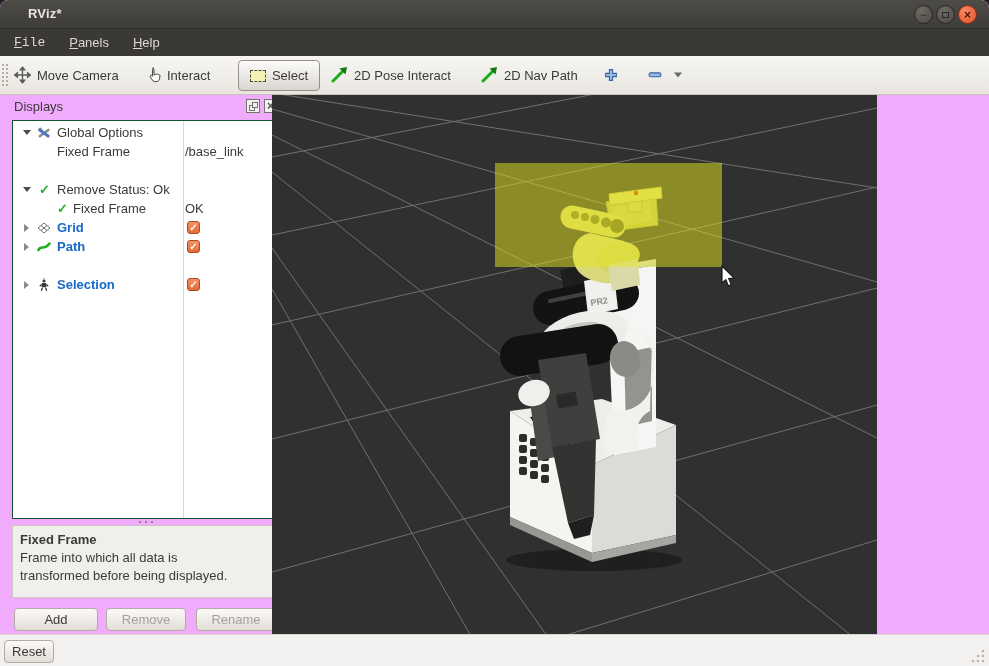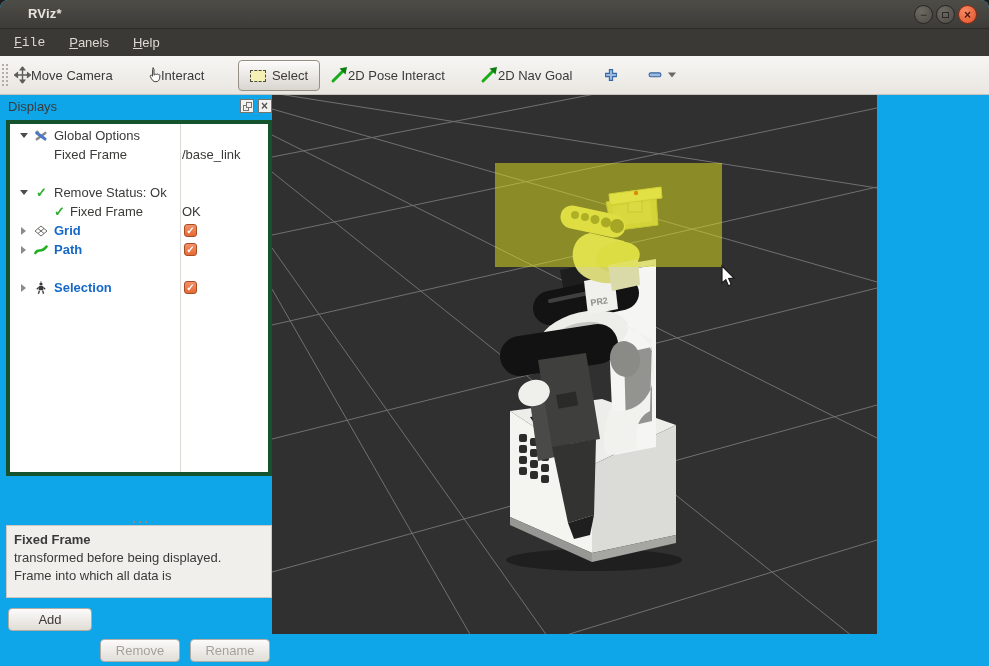--- a/index.html
+++ b/index.html
@@ -1,62 +1,62 @@
 <!DOCTYPE html>
 <html><head>
 <meta charset="utf-8">
 <style>
   html,body{margin:0;padding:0;background:#1d1c1a;}
   *{box-sizing:border-box;}
-  .window{position:relative;width:989px;height:666px;font-family:"Liberation Sans",sans-serif;font-size:13px;color:#3a3a38;background:#0ea5e9;border-radius:8px 8px 0 0;overflow:hidden;padding-left:11px;}
+  .window{position:relative;width:989px;height:666px;font-family:"Liberation Sans",sans-serif;font-size:13px;color:#3a3a38;background:#f0abfc;border-radius:8px 8px 0 0;overflow:hidden;padding-left:11px;}
   
   .titlebar{position:absolute;left:0;top:0;width:989px;height:29px;background:linear-gradient(#4e4c47,#3e3c38);border-bottom:1px solid #2e2c29;border-radius:8px 8px 0 0;}
   .title-text{position:absolute;left:28px;top:6px;font-weight:bold;color:#e8e4de;letter-spacing:.2px;}
   .winctl{position:absolute;right:12px;top:5px;display:flex;gap:3px;}
   .wbtn{width:19px;height:19px;border-radius:50%;background:radial-gradient(circle at 35% 30%,#6d6a63,#4c4a44);border:1px solid #292724;color:#2b2926;display:flex;align-items:center;justify-content:center;font-size:12px;line-height:1;cursor:default;}
   .wbtn .sq{width:7px;height:6px;border:1.5px solid #2b2926;display:block;}
   .wbtn.close{background:radial-gradient(circle at 35% 30%,#f68a64,#e0522a);border-color:#8f2c10;color:#55130a;font-weight:bold;}
   
   .menubar{position:absolute;left:0;top:29px;width:989px;height:27px;background:#3a3935;display:flex;align-items:center;padding-left:14px;gap:0;}
   .menu-item{color:#ddd9d2;padding:0 12px;height:27px;display:flex;align-items:center;}
   .menu-item:first-child{padding-left:0;font-family:Liberation Mono, monospace;}
   .menu-item u{text-decoration:underline;}
   
   .toolbar{position:absolute;left:0;top:56px;width:989px;height:39px;background:linear-gradient(#f7f6f4,#e9e6e1);border-bottom:1px solid #c7c3bc;}
-  .tb-abs{position:absolute;top:50%;transform:translateY(-50%);display:flex;align-items:center;white-space:nowrap;}
+  .tb-abs{position:absolute;top:50%;transform:translateY(-50%);display:flex;align-items:center;gap:6px;white-space:nowrap;}
   .tb-handle{position:absolute;left:2px;top:8px;width:6px;height:22px;border-left:2px dotted #b2aea6;border-right:2px dotted #b2aea6;}
   .select-btn{position:absolute;left:238px;top:4px;width:82px;height:31px;border:1px solid #968f85;border-radius:4px;background:linear-gradient(#fdfcfb,#d9d5cf);box-shadow:inset 0 1px 0 #fff;display:flex;align-items:center;justify-content:center;gap:6px;}
   .select-icon{width:16px;height:12px;border:1px dashed #4a4a46;background:#f5f0b4;}
   .caret-down{width:0;height:0;border-left:4px solid transparent;border-right:4px solid transparent;border-top:5px solid #6b6964;margin-left:6px;}
   
   .panel-header{position:absolute;height:24px;line-height:24px;color:#3a3a38;}
   .ph-icons{position:absolute;top:4px;display:flex;gap:4px;}
   .mini-icon{position:relative;width:14px;height:14px;border:1px solid #76746e;background:#f2f1ef;}
   .mini-icon.float::before{content:"";position:absolute;left:2px;top:5px;width:4px;height:4px;border:1px solid #76746e;}
   .mini-icon.float::after{content:"";position:absolute;left:5px;top:2px;width:4px;height:4px;border:1px solid #76746e;background:#f2f1ef;}
   .mini-icon.close::before{content:"×";position:absolute;left:2px;top:-1px;font-size:12px;font-weight:bold;color:#55534e;}
   
-  .displays{position:absolute;left:4px;top:95px;width:270px;height:539px;text-decoration:underline;}
-  .d-tree{position:absolute;left:2px;top:25px;width:266px;height:356px;background:#fff;border:4px solid #14532d;overflow:hidden;}
+  .displays{position:absolute;left:10px;top:95px;width:270px;height:539px;text-decoration:underline;}
+  .d-tree{position:absolute;left:2px;top:25px;width:266px;height:399px;background:#fff;border:1px solid #14532d;overflow:hidden;}
   .d-colsep{position:absolute;left:170px;top:0;width:1px;height:100%;background:#dcd9d4;}
   .trow{position:absolute;left:0;width:100%;height:19px;}
   .trow span.pos{position:absolute;top:0;height:19px;display:flex;align-items:center;}
   .exp-open{width:0;height:0;border-left:4px solid transparent;border-right:4px solid transparent;border-top:5px solid #4c4c48;}
   .exp-closed{width:0;height:0;border-top:4px solid transparent;border-bottom:4px solid transparent;border-left:5px solid #8d8b85;}
   .blue{color:#1668c8;font-weight:bold;}
   .green-check{color:#2fae2f;font-weight:bold;font-size:13px;}
   .swatch{width:13px;height:13px;background:#303030;border:1px solid #555;display:inline-block;}
   .cb{width:13px;height:13px;border-radius:3px;display:flex;align-items:center;justify-content:center;font-size:10px;font-weight:bold;}
   .cb.on{background:linear-gradient(#f2926b,#e56a35);border:1px solid #a84c22;color:#fff;}
   .cb.off{background:#fff;border:1px solid #aeaaa2;}
   .d-split{position:absolute;left:2px;top:424px;width:266px;height:6px;}
   .grip-dots{position:absolute;left:125px;top:2px;width:20px;height:2px;background:radial-gradient(circle,#8f8b84 1px,transparent 1.2px);background-size:6px 2px;background-repeat:repeat-x;}
   .d-help{position:absolute;left:2px;top:430px;width:266px;height:73px;background:#f1efec;border:1px solid #ccc8c1;padding:5px 7px;line-height:18px;color:#3a3a38;}
   .btn{position:absolute;height:23px;border:1px solid #b2aca3;border-radius:4px;background:linear-gradient(#fcfbfa,#e1ddd7);display:flex;align-items:center;justify-content:center;color:#3a3a38;}
-  .btn.disabled{color:#a5a19a;margin-top:31px;}
+  .btn.disabled{color:#a5a19a;}
   
   .viewport{position:absolute;left:272px;top:95px;width:605px;height:539px;background:#303030;}
   
   .selection{position:absolute;left:880px;top:95px;width:109px;height:539px;}
   .s-list{position:absolute;left:2px;top:25px;width:105px;height:494px;background:#fff;border:1px solid #96928a;}
   .s-colsep{position:absolute;left:68px;top:0;width:1px;height:100%;background:#dcd9d4;}
   .s-scroll{position:absolute;left:3px;top:524px;width:102px;height:16px;border:1px solid #bdb8b0;border-radius:8px;background:#f6f5f2;display:flex;align-items:center;}
   .s-arrow{width:0;height:0;border-top:4px solid transparent;border-bottom:4px solid transparent;}
   .s-arrow.left{border-right:5px solid #55534e;margin-left:5px;}
   .s-arrow.right{border-left:5px solid #55534e;margin-left:auto;margin-right:5px;}
@@ -129,21 +129,21 @@
           <polygon points="9.5,2.5 17,1 15.5,8.5" fill="#0d7d0d"></polygon>
         </svg>
       <span>2D Pose Interact</span>
     </div>
 
     <div class="tb-abs" style="left:480px">
       <svg width="18" height="18" viewBox="0 0 18 18">
           <line x1="3" y1="15" x2="12.5" y2="5.5" stroke="#19ac19" stroke-width="3" stroke-linecap="round"></line>
           <polygon points="9.5,2.5 17,1 15.5,8.5" fill="#0d7d0d"></polygon>
         </svg>
-      <span>2D Nav Goal</span>
+      <span>2D Nav Path</span>
     </div>
 
     <div class="tb-abs" style="left:604px">
       <svg width="14" height="14" viewBox="0 0 13 13">
           <path d="M5,1.5 h3 v3.5 h3.5 v3 h-3.5 v3.5 h-3 v-3.5 h-3.5 v-3 h3.5 z" fill="#9db9dd" stroke="#3465a4" stroke-width="1"></path>
         </svg>
     </div>
 
     <div class="tb-abs" style="left:648px">
       <svg width="14" height="7" viewBox="0 0 13 6">
@@ -257,22 +257,22 @@
           </span>
       </div>
     </div>
 
     <div class="d-split">
         <span class="grip-dots"></span>
       </div>
 
     <div class="d-help">
       <div style="font-weight:bold">Fixed Frame</div>
+      <div>Frame into which all data is</div>
       <div>transformed before being displayed.</div>
-      <div>Frame into which all data is</div>
     </div>
 
     <div class="btn" style="left:4px;top:513px;width:84px;">
         <span>Add</span>
       </div>
     <div class="btn disabled" style="left:96px;top:513px;width:80px;">
         <span>Remove</span>
       </div>
     <div class="btn disabled" style="left:186px;top:513px;width:80px;">
         <span>Rename</span>
@@ -366,14 +366,29 @@
         </g>
       </g>
 
       <rect x="223" y="68" width="227" height="104" fill="#e6e61e" opacity="0.5"></rect>
 
       <path d="M450,171 v17 l3.8,-3.2 2.6,6 l2.9,-1.3 -2.6,-5.9 5.3,-0.5 z" fill="#ffffff" stroke="#1c1c1c" stroke-width="1.2"></path>
     </svg>
   </div>
 
 
+  <div class="statusbar">
+    <div class="btn" style="left:4px;top:5px;width:50px;">
+        <span>Reset</span>
+      </div>
+    <svg class="resize-grip" width="15" height="15" viewBox="0 0 15 15">
+      <g fill="#b5b1a9">
+          <circle cx="13" cy="3" r="1.2"></circle>
+          <circle cx="13" cy="8" r="1.2"></circle>
+          <circle cx="8" cy="8" r="1.2"></circle>
+          <circle cx="13" cy="13" r="1.2"></circle>
+          <circle cx="8" cy="13" r="1.2"></circle>
+          <circle cx="3" cy="13" r="1.2"></circle>
+        </g>
+    </svg>
+  </div>
 
 </div>
 
 </body></html>

